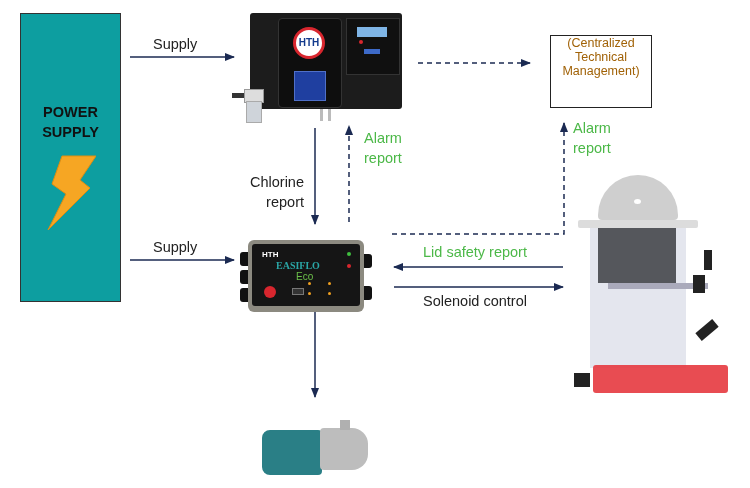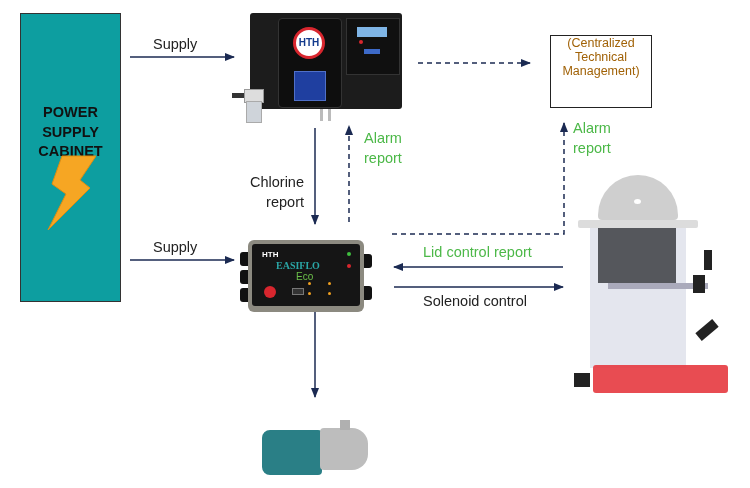--- a/index.html
+++ b/index.html
@@ -14,21 +14,20 @@
   .ctm-sub { font-size:12.5px; color:#a16207; line-height:14px; }
   svg.overlay { position:absolute; left:0; top:0; }
 </style>
 </head>
 <body>
 
 <div class="abs cabinet">
   <div class="cabinet-title">
     <div>POWER</div>
     <div>SUPPLY</div>
-    <div>CABINET</div>
   </div>
   <svg class="abs" style="left:25px;top:140px;" width="50" height="80" viewBox="0 0 50 80">
     <polygon points="16,2 50,2 34,26 44,34 2,76 20,40 6,30" fill="#f6a623" stroke="#e08e10" stroke-width="1"></polygon>
   </svg>
 </div>
 
 <div class="abs" style="left:250px;top:13px;width:152px;height:96px;background:#1c1c1c;border-radius:3px;">
   <div class="abs" style="left:28px;top:5px;width:62px;height:88px;background:#0e0e0e;border:1px solid #333;border-radius:4px;">
     <div class="abs" style="left:14px;top:8px;width:32px;height:32px;border-radius:50%;background:#fff;border:3px solid #d8262e;box-sizing:border-box;text-align:center;">
       <span style="font-weight:bold;font-size:10px;color:#123a8c;line-height:26px;">HTH</span>
@@ -121,16 +120,16 @@
   <div>report</div>
 </div>
 <div class="lbl green" style="left:573px;top:118px;">
   <div>Alarm</div>
   <div>report</div>
 </div>
 <div class="lbl" style="left:242px;top:172px;text-align:right;width:62px;">
   <div>Chlorine</div>
   <div>report</div>
 </div>
-<div class="lbl green" style="left:423px;top:242px;">Lid control report</div>
+<div class="lbl green" style="left:423px;top:242px;">Lid safety report</div>
 <div class="lbl" style="left:423px;top:291px;">Solenoid control</div>
 <div class="lbl" style="left:324px;top:353px;">
 </div>
 
 </body></html>

